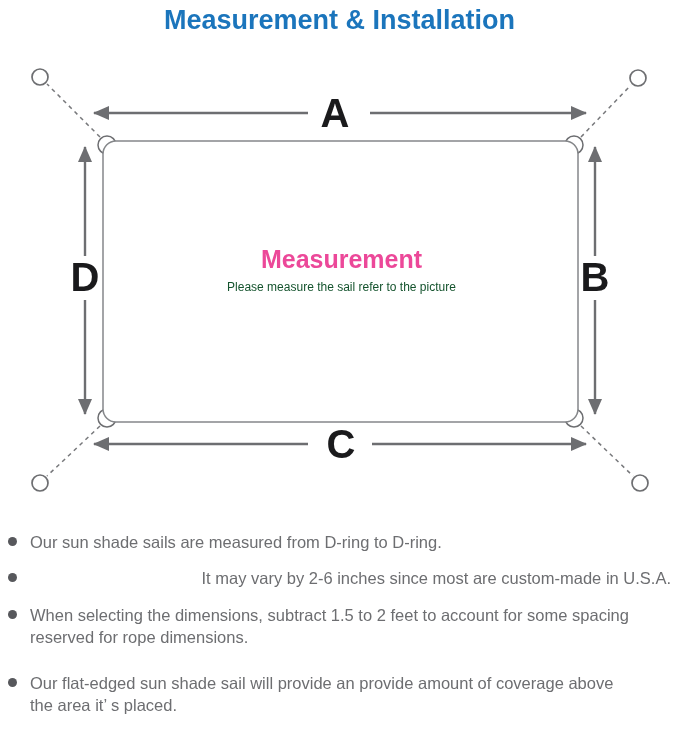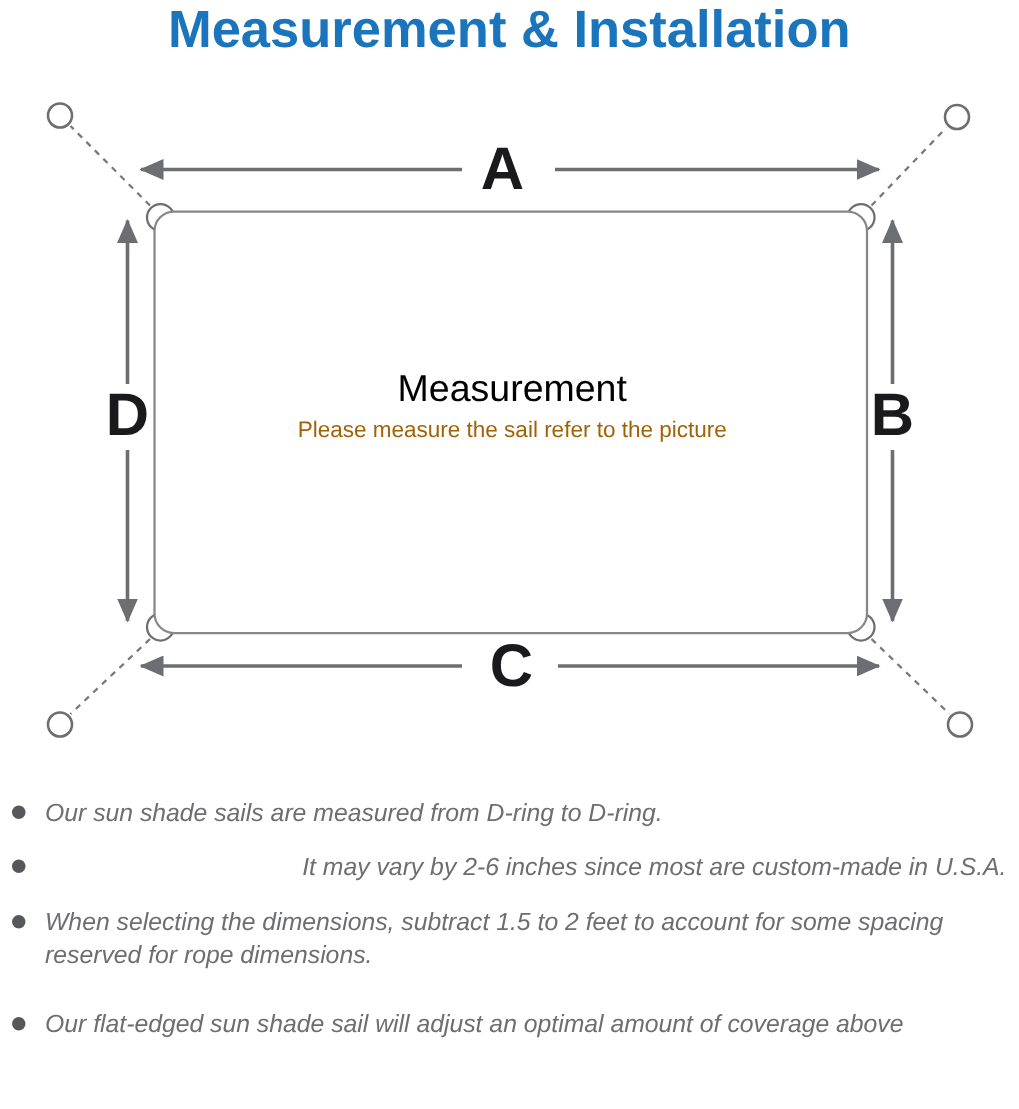--- a/index.html
+++ b/index.html
@@ -3,50 +3,50 @@
 <meta charset="utf-8">
 <style>
   html,body { margin:0; padding:0; }
   body {
     width:679px; height:739px; background:#ffffff; position:relative;
     overflow:hidden; font-family:"Liberation Sans", sans-serif;
   }
   .abs { position:absolute; }
   #page-title {
     top:0; left:0; width:679px; height:40px; text-align:center;
-    font-size:35px; font-weight:bold; line-height:40px; color:#1b75bc;
+    font-size:27px; font-weight:bold; line-height:40px; color:#1b75bc;
     letter-spacing:0px;
   }
   #diagram-svg { top:0; left:0; }
   .dim-label {
     width:60px; height:46px; text-align:center; font-weight:bold;
     font-size:40px; line-height:46px; color:#1a1a1c;
   }
   #label-a { left:305px; top:90px; }
   #label-b { left:565px; top:254px; }
   #label-c { left:311px; top:421px; }
   #label-d { left:55px;  top:254px; }
   #center-title {
     left:103px; top:245px; width:477px; text-align:center;
-    font-size:25px; font-weight:normal; line-height:28px; color:#000000;
+    font-size:25px; font-weight:bold; line-height:28px; color:#ec4899;
   }
   #center-subtitle {
     left:103px; top:277px; width:477px; text-align:center;
-    font-size:15px; line-height:20px; color:#a16207;
+    font-size:12px; line-height:20px; color:#14532d;
   }
   #notes { left:8px; top:531px; width:663px; }
   .note {
     position:relative; padding-left:22px; color:#6d6e71;
     font-size:16.5px; line-height:22px;
   }
   .note .bullet-dot {
     position:absolute; left:0; top:6px; width:9px; height:9px;
     border-radius:50%; background:#57585c;
   }
-  .note-line { white-space:nowrap;font-style:italic; }
+  .note-line { white-space:nowrap; }
   .m14 { margin-bottom:14px; } .m15 { margin-bottom:15px;text-align:right; } .m11 { margin-bottom:24px; }
 </style>
 </head>
 <body>
 
 <div id="page-title" class="abs">Measurement &amp; Installation</div>
 
 <svg id="diagram-svg" class="abs" width="679" height="510" viewBox="0 0 679 510">
   <defs>
     <marker id="ah" viewBox="0 0 16 14" refX="15" refY="7" markerWidth="16" markerHeight="14" markerUnits="userSpaceOnUse" orient="auto">
@@ -106,15 +106,16 @@
     <span class="bullet-dot"></span>
     <div class="note-line">It may vary by 2-6 inches since most are custom-made in U.S.A.</div>
   </div>
   <div class="note m11">
     <span class="bullet-dot"></span>
     <div class="note-line">When selecting the dimensions, subtract 1.5 to 2 feet to account for some spacing</div>
     <div class="note-line">reserved for rope dimensions.</div>
   </div>
   <div class="note">
     <span class="bullet-dot"></span>
-    <div class="note-line">Our flat-edged sun shade sail will adjust an optimal amount of coverage above</div>
+    <div class="note-line">Our flat-edged sun shade sail will provide an provide amount of coverage above</div>
+    <div class="note-line">the area it’ s placed.</div>
   </div>
 </div>
 
 </body></html>

